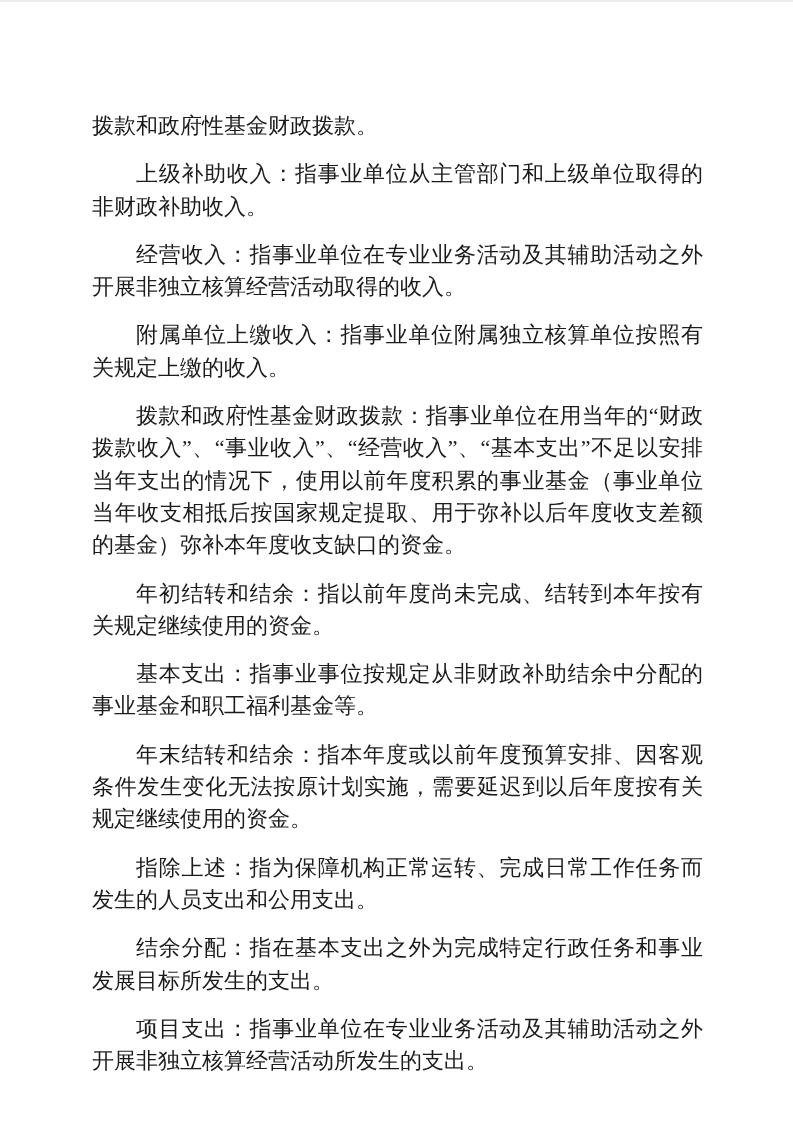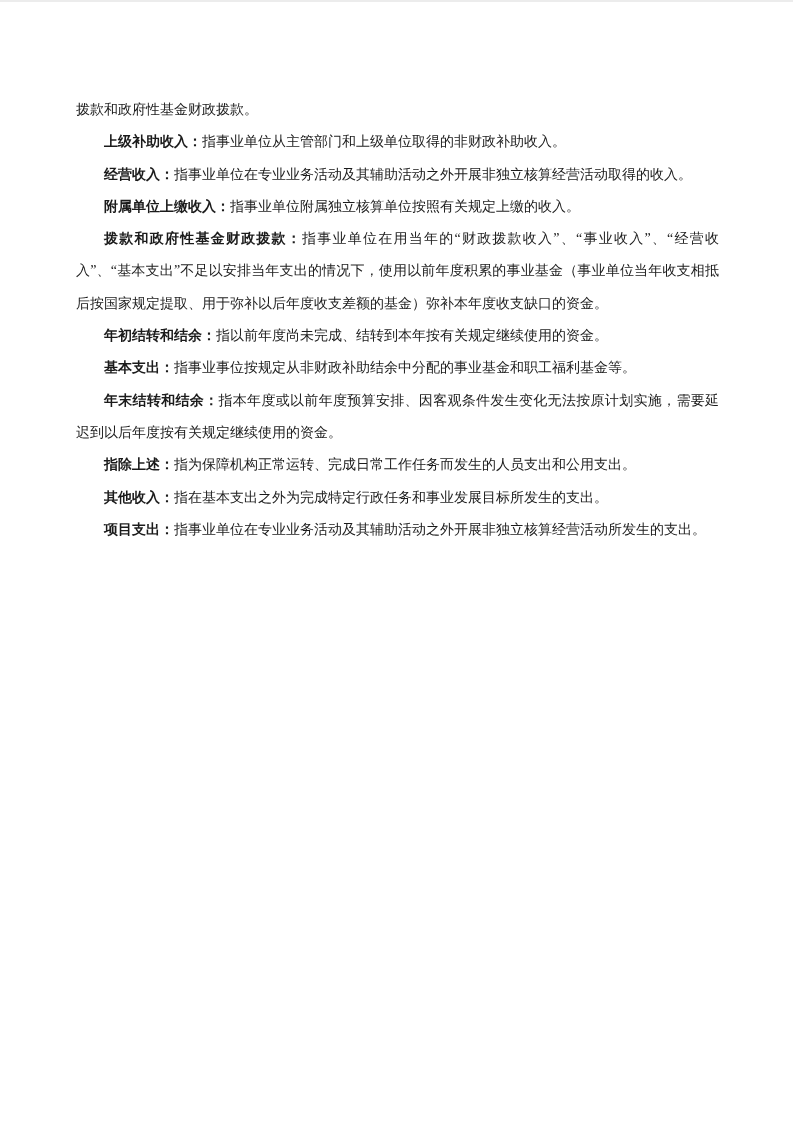--- a/index.html
+++ b/index.html
@@ -16,36 +16,36 @@
     box-sizing: border-box;
     overflow: hidden;
   }
   .content {
     position: absolute;
     left: 76px;
     top: 92px;
     width: 643px;
   }
   .def {
-    margin: 0;
+    margin: 16px;
     padding: 0;
     font-family: "Liberation Serif", "DejaVu Serif", serif;
-    font-size: 14px;
+    font-size: 22px;
     line-height: 32.3px;
     color: #1b1b1b;
     text-align: justify;
     text-justify: inter-ideograph;
     text-indent: 2em;
     word-break: break-all;
   }
   .def.no-indent {
     text-indent: 0;
   }
   .def b {
-    font-weight: bold;
+    font-weight: normal;
   }
 </style>
 </head>
 <body>
 
 <div class="page">
   <div class="content">
 
     <p class="def no-indent"><b></b><span>拨款和政府性基金财政拨款。</span></p>
 
@@ -60,18 +60,18 @@
     <p class="def"><b>拨款和政府性基金财政拨款：</b><span>指事业单位在用当年的“财政拨款收入”、“事业收入”、“经营收入”、“基本支出”不足以安排当年支出的情况下，使用以前年度积累的事业基金（事业单位当年收支相抵后按国家规定提取、用于弥补以后年度收支差额的基金）弥补本年度收支缺口的资金。</span></p>
 
     <p class="def"><b>年初结转和结余：</b><span>指以前年度尚未完成、结转到本年按有关规定继续使用的资金。</span></p>
 
     <p class="def"><b>基本支出：</b><span>指事业事位按规定从非财政补助结余中分配的事业基金和职工福利基金等。</span></p>
 
     <p class="def"><b>年末结转和结余：</b><span>指本年度或以前年度预算安排、因客观条件发生变化无法按原计划实施，需要延迟到以后年度按有关规定继续使用的资金。</span></p>
 
     <p class="def"><b>指除上述：</b><span>指为保障机构正常运转、完成日常工作任务而发生的人员支出和公用支出。</span></p>
 
-    <p class="def"><b>其他收入：</b><span>指在基本支出之外为完成特定行政任务和事业发展目标所发生的支出。</span></p>
+    <p class="def"><b>结余分配：</b><span>指在基本支出之外为完成特定行政任务和事业发展目标所发生的支出。</span></p>
 
     <p class="def"><b>项目支出：</b><span>指事业单位在专业业务活动及其辅助活动之外开展非独立核算经营活动所发生的支出。</span></p>
 
   </div>
 </div>
 
 </body></html>

